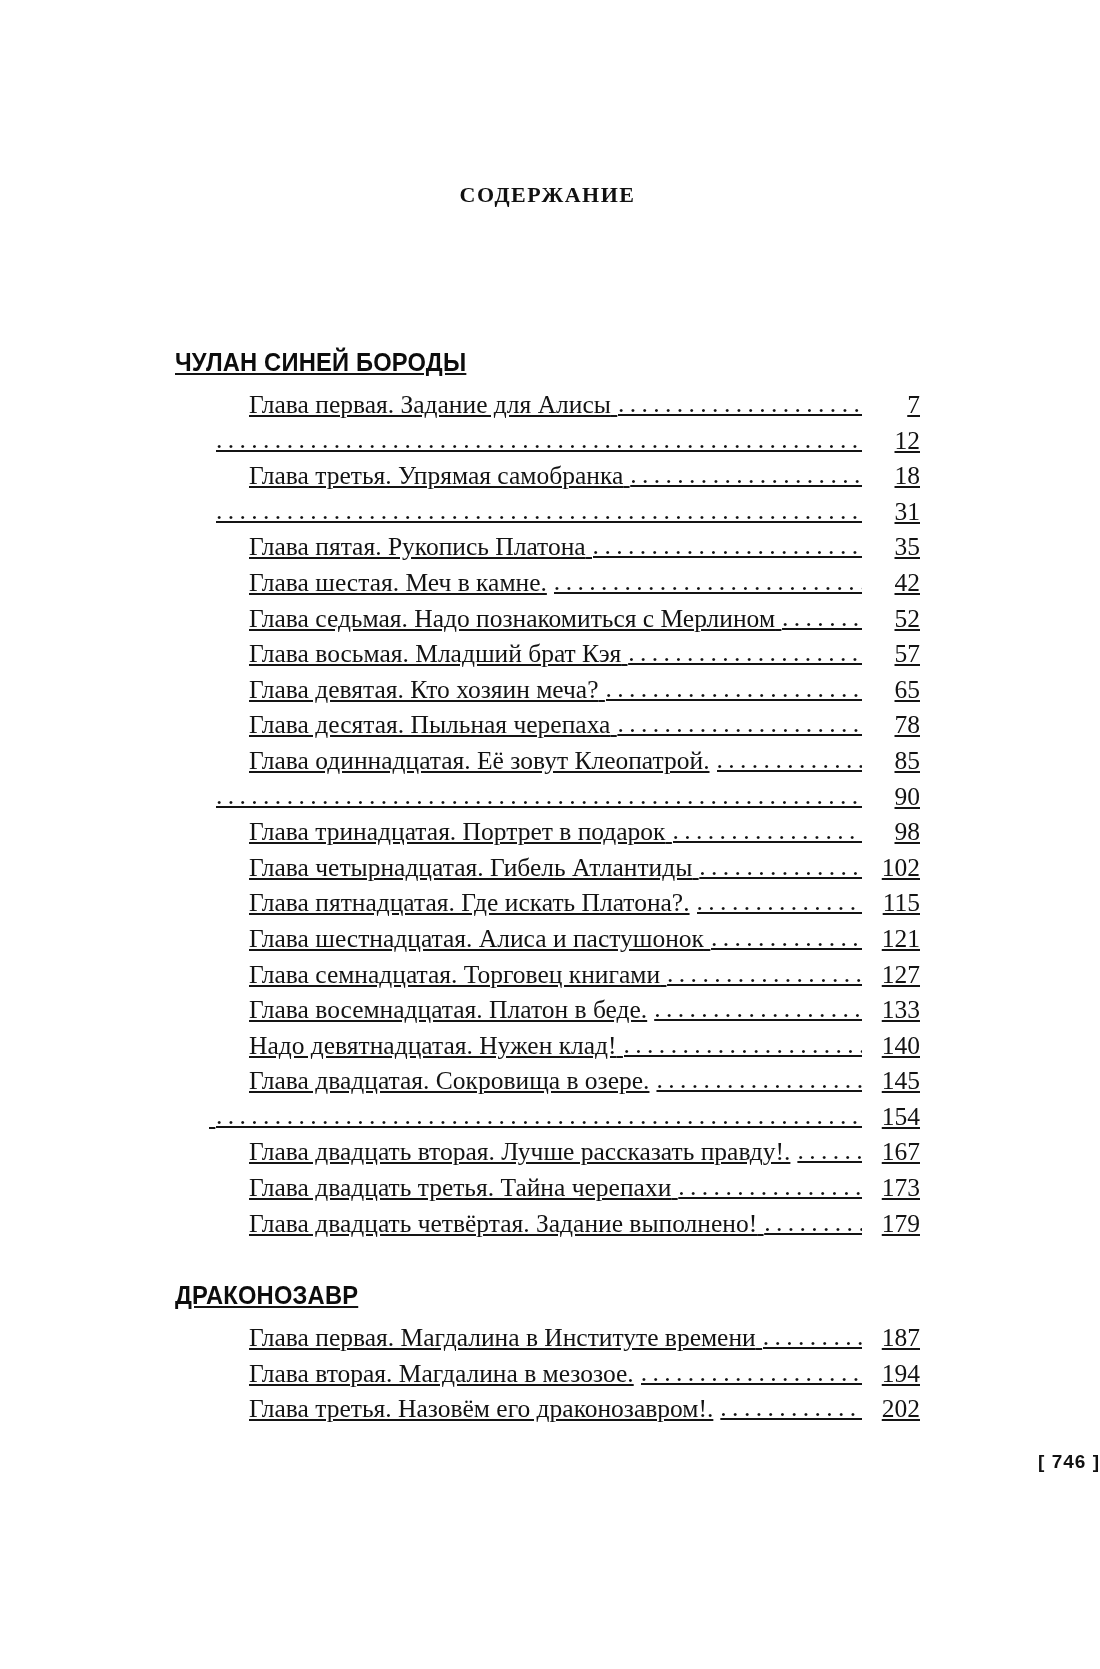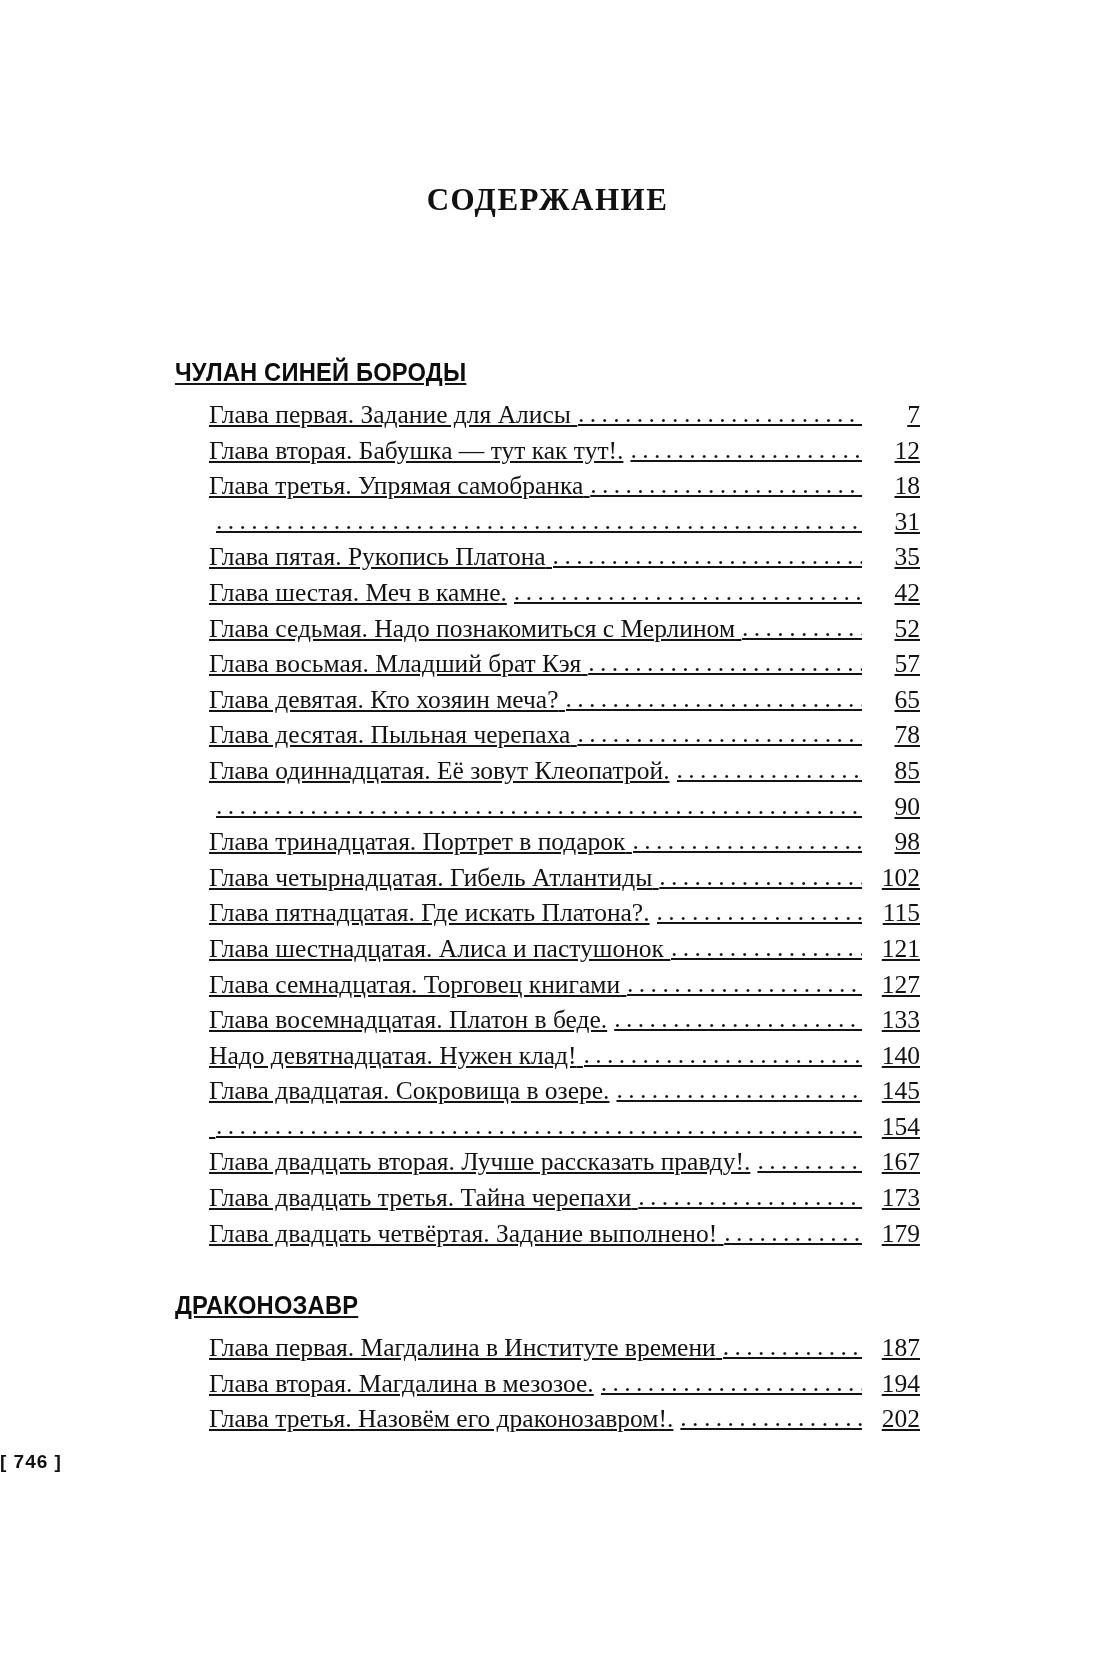--- a/index.html
+++ b/index.html
@@ -21,21 +21,21 @@
     position: absolute;
     left: 175px;
     top: 0;
     width: 745px;
     height: 100%;
   }
   .toc-title {
     text-align: center;
     font-family: "Liberation Serif", "DejaVu Serif", serif;
     font-weight: bold;
-    font-size: 31px;
+    font-size: 22px;
     letter-spacing: 1.5px;
     margin-top: 182px;
     margin-bottom: 0;
     color: #111111;
   }
   .section {
     margin-top: 0;
     text-decoration: underline;
   }
   .section-heading {
@@ -63,20 +63,21 @@
     display: flex;
     align-items: baseline;
     font-size: 25.5px;
     line-height: 35.6px;
     padding-left: 34px;
     white-space: nowrap;
     color: #131313;
   }
   .entry-title {
     flex: 0 0 auto;
+    margin-left: 40px;
   }
   .entry-gap {
     flex: 0 0 auto;
     width: 7px;
   }
   .entry-leader {
     flex: 1 1 auto;
     overflow: hidden;
     white-space: nowrap;
     letter-spacing: 5.4px;
@@ -88,21 +89,21 @@
     flex: 0 0 auto;
     text-align: right;
     min-width: 52px;
     padding-left: 6px;
   }
   .footer {
     position: absolute;
     left: 0;
     right: 0;
     bottom: 196px;
-    text-align: left;
+    text-align: right;
     font-family: "Liberation Sans", "DejaVu Sans", sans-serif;
     font-weight: bold;
     font-size: 19px;
     letter-spacing: 1px;
     color: #111111;
   }
 </style>
 </head>
 <body>
 
@@ -114,21 +115,20 @@
     <div class="section section-1">
       <div class="section-heading">ЧУЛАН СИНЕЙ БОРОДЫ</div>
       <ul class="entries">
           <li class="entry">
             <span class="entry-title">Глава первая. Задание для Алисы</span>
             <span class="entry-gap">&nbsp;</span>
             <span class="entry-leader">................................................................................</span>
             <span class="entry-page">7</span>
           </li>
           <li class="entry">
-            <span class="entry-title">Глава вторая. Бабушка — тут как тут!.</span>
             <span class="entry-gap"></span>
             <span class="entry-leader">................................................................................</span>
             <span class="entry-page">12</span>
           </li>
           <li class="entry">
             <span class="entry-title">Глава третья. Упрямая самобранка</span>
             <span class="entry-gap">&nbsp;</span>
             <span class="entry-leader">................................................................................</span>
             <span class="entry-page">18</span>
           </li>

